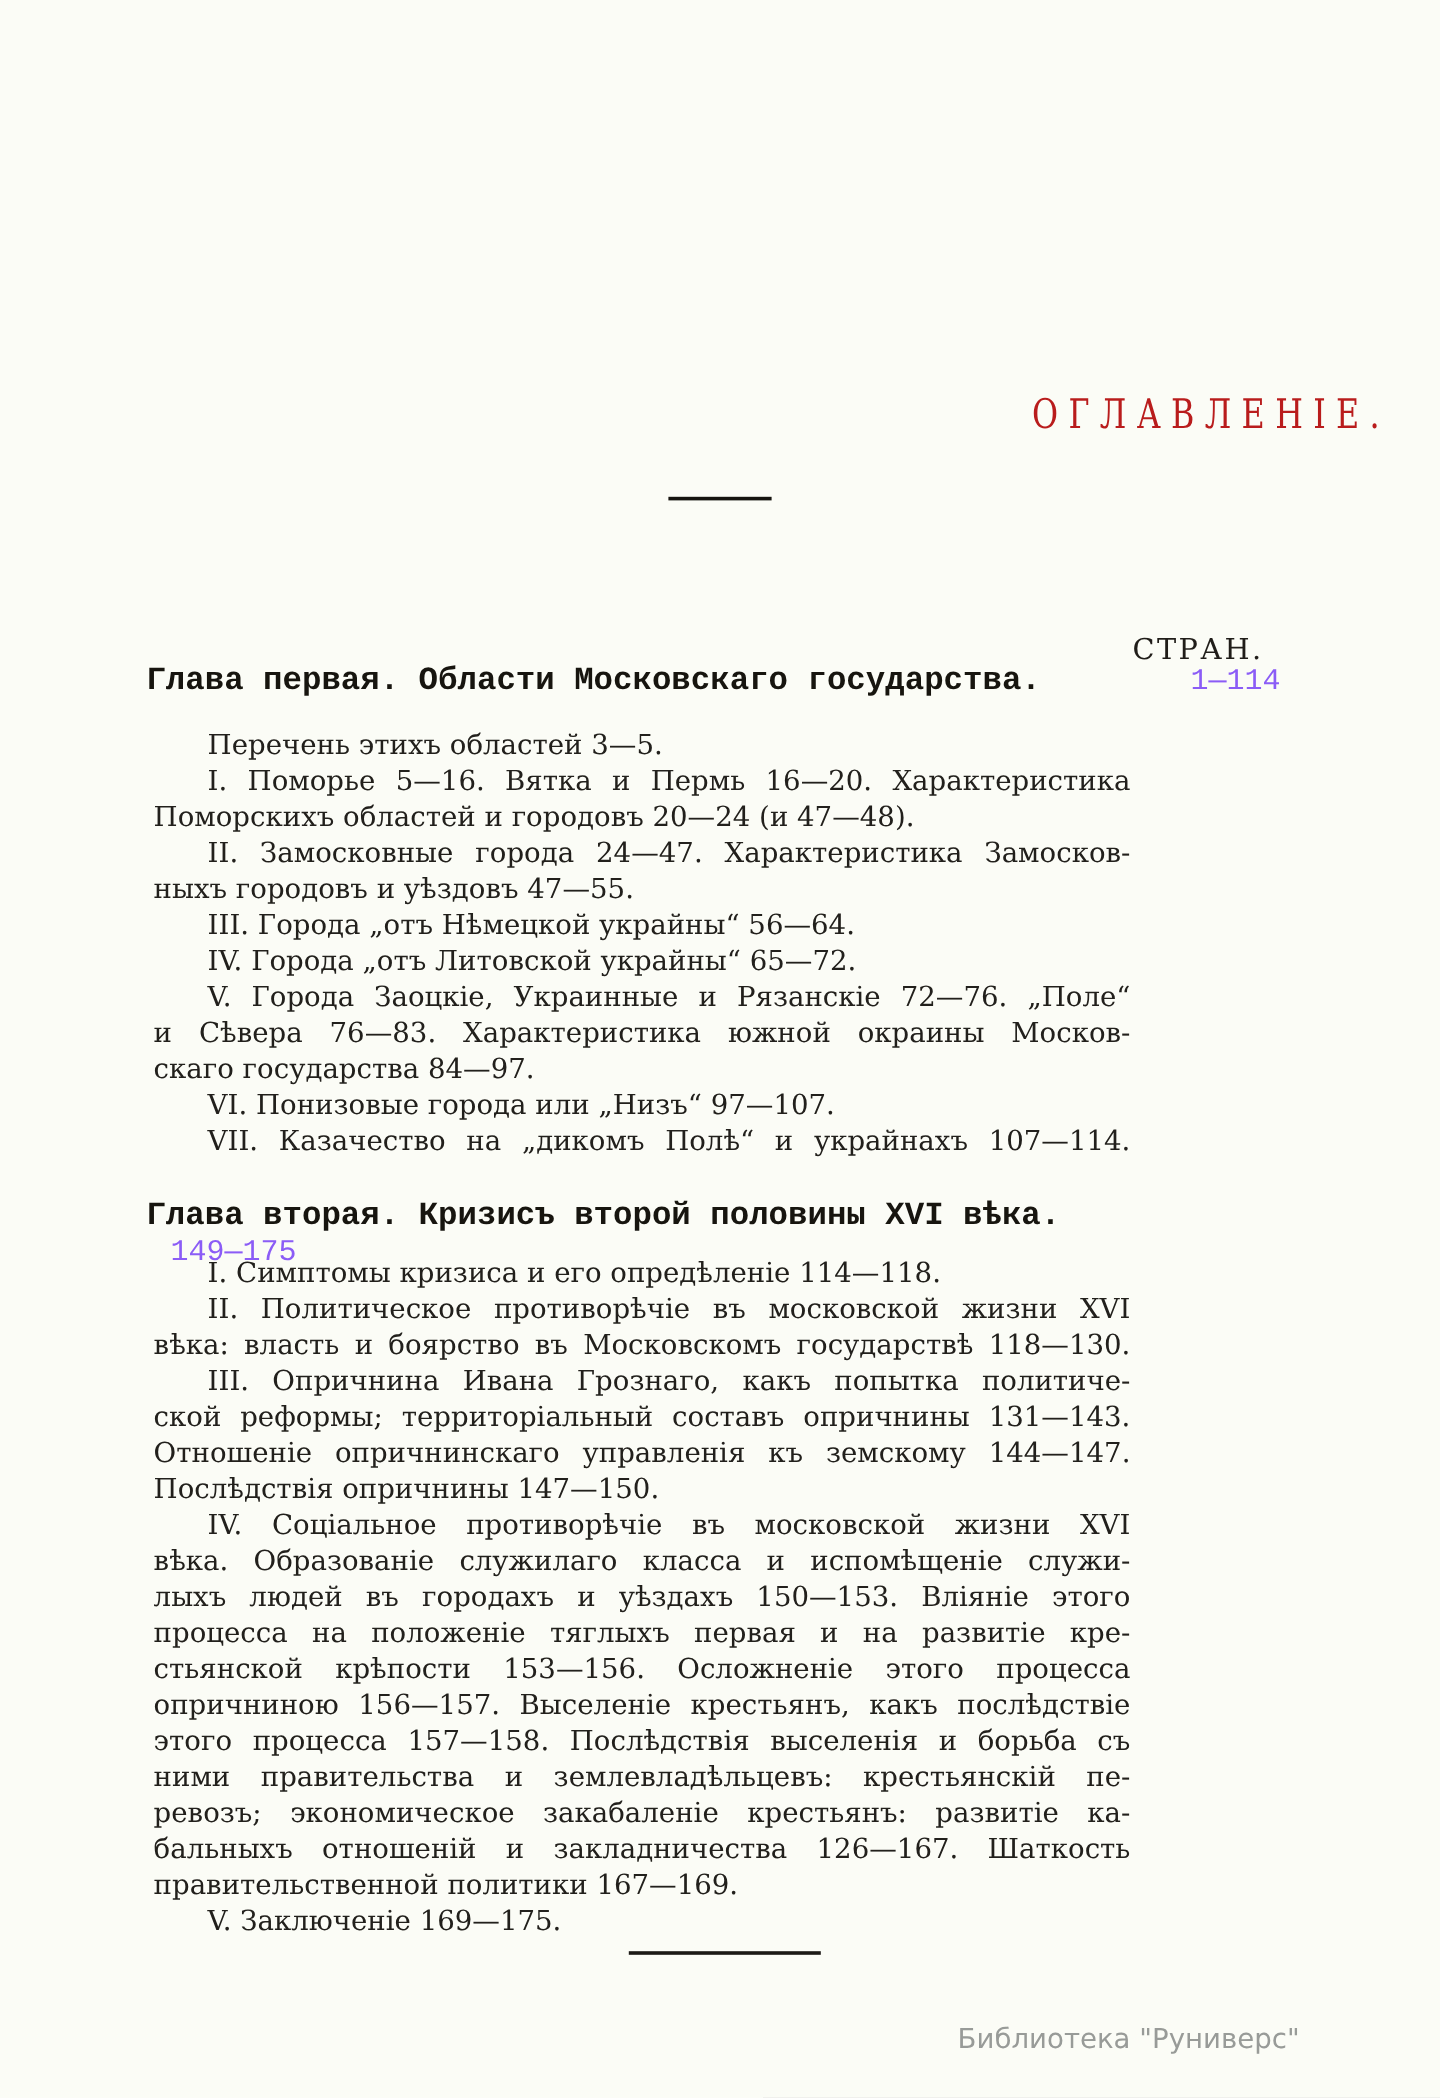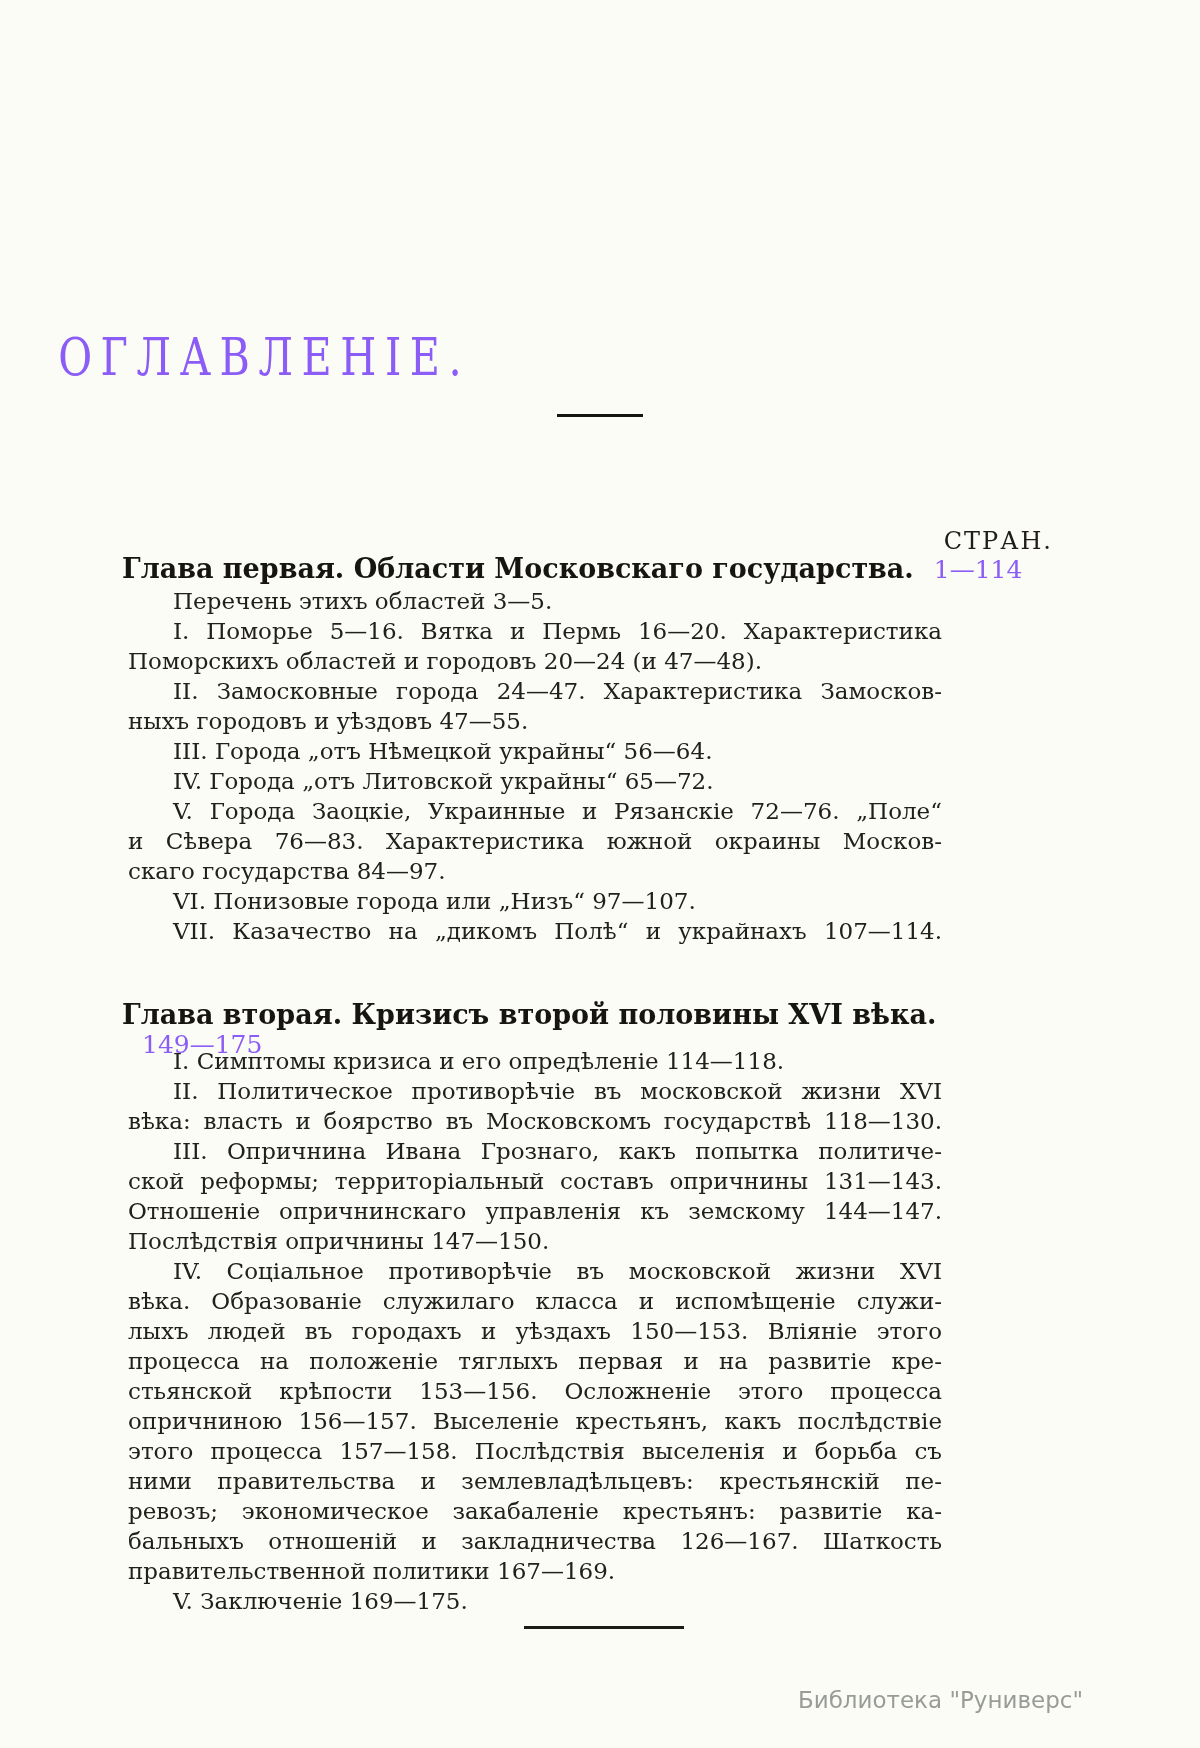--- a/index.html
+++ b/index.html
@@ -7,23 +7,23 @@
     position:relative;
     width:1200px; height:1748px;
     margin:0 auto;
     background:#fbfcf6;
     color:#1e1c1a;
     font-family:"DejaVu Serif","Liberation Serif",serif;
     overflow:hidden;
   }
   .title {
     position:absolute; top:326px; left:0; width:100%;
-    text-align:left;
-    font-size:53px; font-weight:400;
-    color:#8b5cf6;
+    text-align:right;
+    font-size:34px; font-weight:400;
+    color:#b91c1c;
     white-space:nowrap;
   }
   .title .squeeze {
     display:inline-block;
     letter-spacing:11px;
     transform:scaleX(0.78);
     transform-origin:center;
   }
   .title-rule {
     position:absolute; top:414px; left:557px;
@@ -35,37 +35,37 @@
     font-size:27px; font-weight:400; letter-spacing:-0.3px;
     color:#1b1b19;
     text-align:justify; text-align-last:justify;
   }
   .col-header {
     position:absolute; top:527px; right:147px;
     font-size:24px; letter-spacing:2px; color:#201d19;
   }
   .chapter-row {
     position:absolute; left:122px; right:133px;
-    display:flex; justify-content:flex-start; align-items:baseline;
+    display:flex; justify-content:space-between; align-items:baseline;font-family:Liberation Mono, monospace;
   }
   #ch1-row { top:553px; }
   #ch2-row { top:999px;flex-direction:column; }
   .chapter-title {
     font-weight:bold; font-size:27px; color:#17150f;
     white-space:nowrap;
   }
   .chapter-pages {
     font-size:25px; color:#8b5cf6; white-space:nowrap;
     padding-left:20px;
   }
   .body-block {
     position:absolute; left:128px; width:814px;
     font-size:23px; line-height:30px; color:#22201c;
   }
-  #ch1-body { top:586px; }
+  #ch1-body { top:606px; }
   #ch2-body { top:1046px; }
   .line { width:100%; }
   .line.indent { text-indent:45px; }
   .line.just { text-align:justify; text-align-last:justify; }
   .end-rule {
     position:absolute; top:1626px; left:524px;
     width:160px; height:3px; background:#1c1a16;
   }
   .watermark {
     position:absolute; top:1687px; right:117px;

